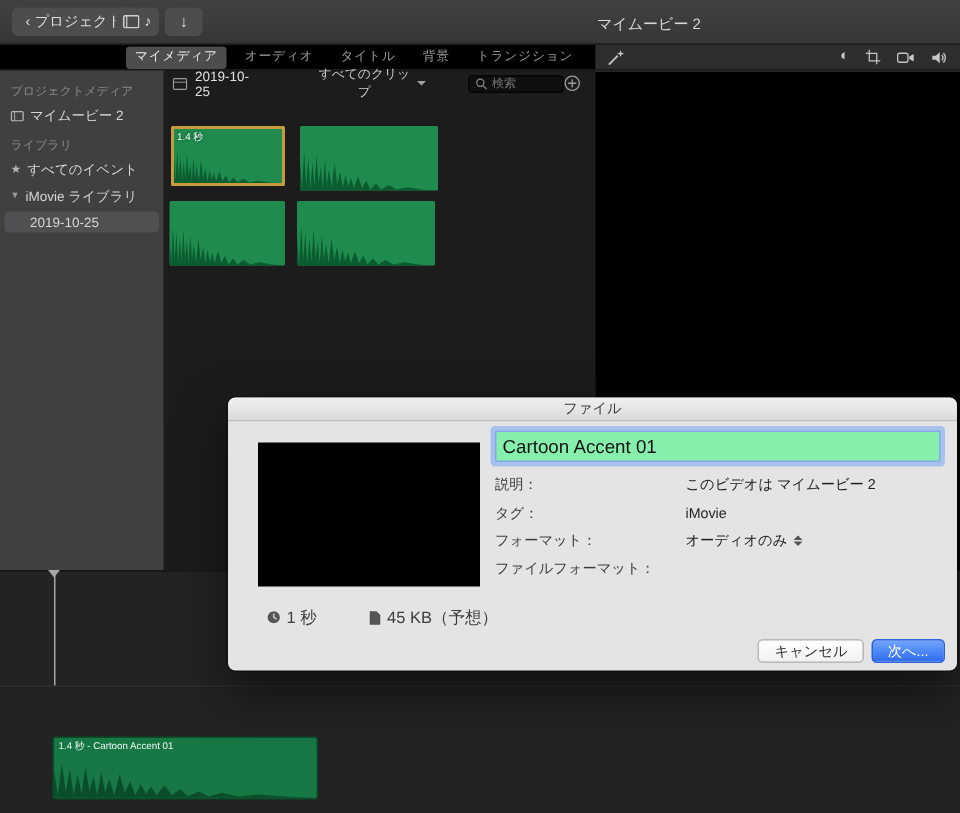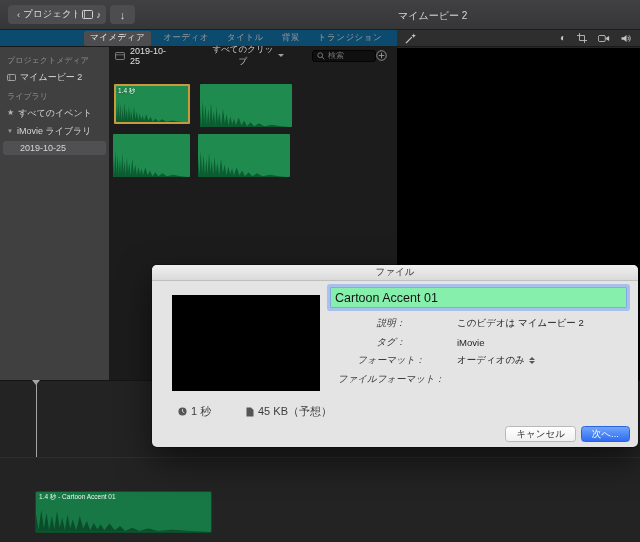--- a/index.html
+++ b/index.html
@@ -13,21 +13,21 @@
   .toolbar { position:absolute; top:0; left:0; width:640px; height:30px;
     background: linear-gradient(#414143,#363638); border-bottom:1px solid #1c1c1c; }
   .tbtn { position:absolute; top:5px; height:19px; background:#4d4d50; border:none;
     border-radius:4px; color:#dcdcdc; font-size:9.5px; display:flex; align-items:center;
     justify-content:center; gap:3px; font-family:inherit; }
   #btn-back { left:8px; padding:0 9px; }
   #btn-media { left:77px; width:29px; }
   #btn-import { left:110px; width:25px; font-size:11px; }
   .win-title { position:absolute; left:398px; top:9px; font-size:10px; color:#d8d8d8; }
   
-  .tabbar { position:absolute; top:30px; left:0; width:397px; height:17px; background:#0c4a6e;
+  .tabbar { position:absolute; top:30px; left:0; width:397px; height:17px; background:#000000;
     border-bottom:1px solid #1a1a1a; display:flex; align-items:center; padding-left:84px; gap:6px; }
   .tab { font-size:8.5px; color:#9b9b9b; padding:1.5px 6px; border-radius:2.5px; letter-spacing:.5px; white-space:nowrap; }
   .tab.active { background:#4d4d4f; color:#ececec; }
   .viewer-controls { position:absolute; top:30px; left:397px; width:243px; height:17px;
     background:#2e2e2f; border-bottom:1px solid #1a1a1a; display:flex; align-items:center; padding:0 8px; }
   .vc-right { margin-left:auto; display:flex; gap:11px; align-items:center; }
   .icon-btn { background:none; border:none; display:flex; align-items:center; color:#c6c6c6;
     font-size:10px; line-height:1; padding:0; font-family:inherit; }
   
   .sidebar { position:absolute; top:47px; left:0; width:110px; height:333px; background:#404040;
@@ -72,21 +72,21 @@
     border-radius:5px; box-shadow:0 14px 34px rgba(0,0,0,.55), 0 0 0 1px rgba(0,0,0,.28); z-index:50; }
   .dialog-titlebar { height:16px; background:linear-gradient(#f0f0f0,#dadada); border-bottom:1px solid #bfbfbf;
     border-radius:5px 5px 0 0; display:flex; align-items:center; justify-content:center; }
   .dialog-titlebar span { font-size:9.5px; color:#3d3d3d; }
   .thumb { position:absolute; left:20px; top:30px; width:148px; height:96px; background:#000; }
   .fname { position:absolute; left:178px; top:22px; width:297px; height:21px; border:1px solid #85a9e6;
     border-radius:1px; background:#86efac; font-size:12.5px; color:#141414; padding:0 4px; outline:none;
     box-shadow:0 0 0 3px rgba(94,150,245,.45); font-family:inherit; }
   .form { position:absolute; left:178px; top:52px; display:grid; grid-template-columns:122px auto;
     row-gap:5.5px; column-gap:5px; font-size:9.5px; align-items:center; }
-  .flabel { text-align:center; color:#3c3c3c; white-space:nowrap;font-style:italic; }
+  .flabel { text-align:left; color:#3c3c3c; white-space:nowrap; }
   .fvalue { display:flex; align-items:center; gap:4px; color:#1e1e1e; white-space:nowrap; }
   .stepper { display:inline-flex; flex-direction:column; gap:1.5px; }
   .stepper i { display:block; width:0; height:0; border-left:3px solid transparent; border-right:3px solid transparent; }
   .stepper .up { border-bottom:3.5px solid #555; }
   .stepper .down { border-top:3.5px solid #555; }
   .meta { position:absolute; top:139px; display:flex; align-items:center; gap:4px; font-size:11px; color:#3d3d3d; white-space:nowrap; }
   #meta-duration { left:26px; }
   #meta-size { left:94px; }
   .dlg-btn { position:absolute; top:161px; height:16px; border-radius:3.5px; font-size:9.5px;
     display:flex; align-items:center; justify-content:center; border:1px solid #b9b9b9;

